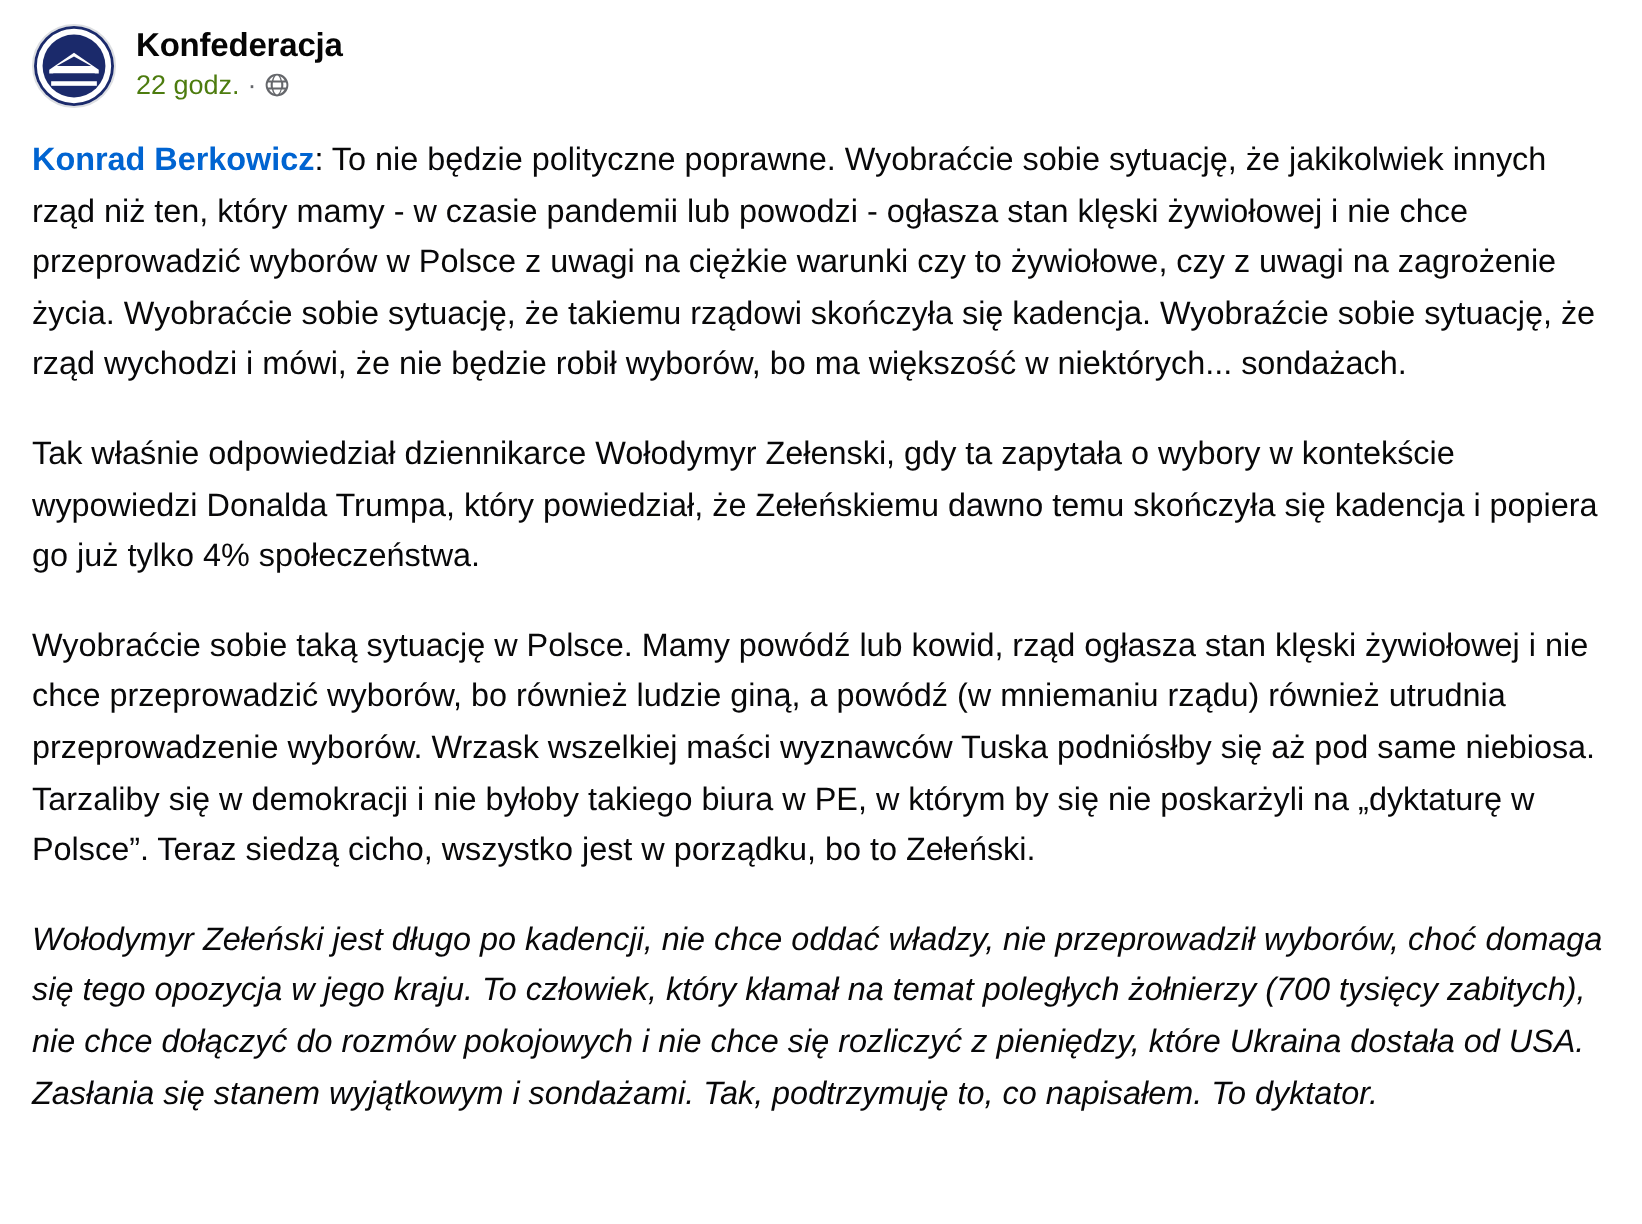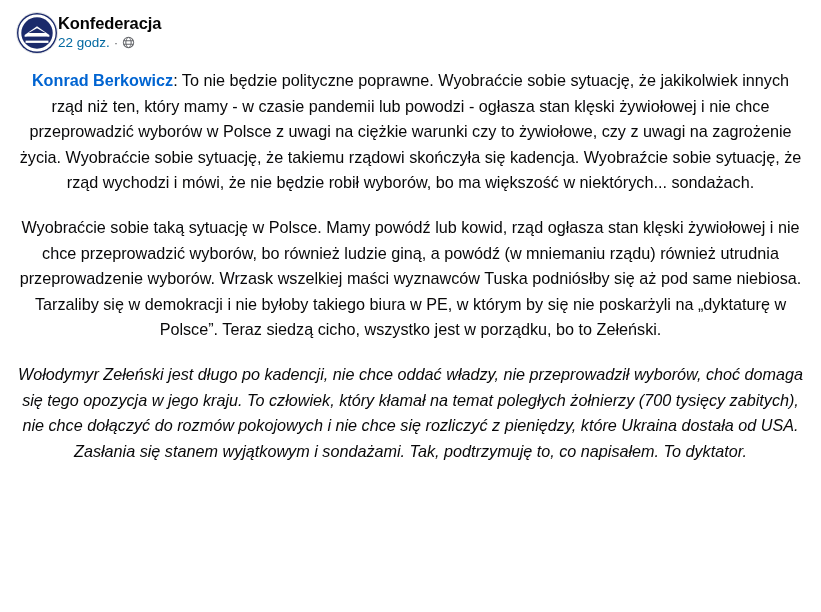--- a/index.html
+++ b/index.html
@@ -16,20 +16,21 @@
   }
   .post {
     width: 821px;
     box-sizing: border-box;
     padding: 12px 16px 0 16px;
     background: #ffffff;
   }
   .post-header {
     display: flex;
     align-items: flex-start;
+    gap: 10px;
     margin-bottom: 14px;
   }
   .avatar {
     width: 42px;
     height: 42px;
     border-radius: 50%;
     background: #ffffff;
     border: 1px solid #dddfe2;
     box-sizing: border-box;
     display: flex;
@@ -53,21 +54,21 @@
     letter-spacing: -0.1px;
   }
   .meta-row {
     display: flex;
     align-items: center;
     gap: 4px;
     margin-top: 1px;
   }
   .timestamp {
     font-size: 13.5px;
-    color: #0369a1;
+    color: #4d7c0f;
     line-height: 17px;
   }
   .dot-sep {
     font-size: 13.5px;
     color: #65676b;
     line-height: 17px;
   }
   .globe-icon {
     display: inline-flex;
     align-items: center;
@@ -78,21 +79,20 @@
   }
   .globe-icon svg { display: block; }
 
   .post-body {
     font-size: 16.2px;
     line-height: 25.6px;
     color: #080809;
   }
   .post-body p {
     margin: 0 0 19px 0;
-    text-align: center;
   }
   .post-body p:last-child {
     margin-bottom: 0;
     font-style: italic;
   }
   .author-link {
     color: #0064d1;
     font-weight: bold;
   }
 </style>
@@ -121,17 +121,18 @@
           <svg width="13" height="13" viewBox="0 0 16 16" fill="currentColor" aria-hidden="true">
             <path d="M8 1a7 7 0 100 14A7 7 0 008 1zm0 1.2c.9 0 1.8 1.2 2.2 3H5.8c.4-1.8 1.3-3 2.2-3zM5.5 6.4h5c.1.5.1 1 .1 1.6s0 1.1-.1 1.6h-5A10 10 0 015.4 8c0-.6 0-1.1.1-1.6zm-1.3 0a11 11 0 000 3.2H2.5A5.8 5.8 0 012.2 8c0-.6.1-1.1.3-1.6h1.7zm7.6 0h1.7c.2.5.3 1 .3 1.6s-.1 1.1-.3 1.6h-1.7a11 11 0 000-3.2zM3.1 5.2A5.9 5.9 0 016 2.6c-.5.7-.9 1.6-1.1 2.6H3.1zm7.9 0c-.2-1-.6-1.9-1.1-2.6a5.9 5.9 0 012.9 2.6H11zM5.8 10.8h4.4c-.4 1.8-1.3 3-2.2 3s-1.8-1.2-2.2-3zm-2.7 0h1.8c.2 1 .6 1.9 1.1 2.6a5.9 5.9 0 01-2.9-2.6zm7.8 0h1.8a5.9 5.9 0 01-2.9 2.6c.5-.7.9-1.6 1.1-2.6z"></path>
           </svg>
         </span>
       </div>
     </div>
   </div>
 
   <div class="post-body">
     <p><span class="author-link">Konrad Berkowicz</span><span>: To nie będzie polityczne poprawne. Wyobraćcie sobie sytuację, że jakikolwiek innych rząd niż ten, który mamy - w czasie pandemii lub powodzi - ogłasza stan klęski żywiołowej i nie chce przeprowadzić wyborów w Polsce z uwagi na ciężkie warunki czy to żywiołowe, czy z uwagi na zagrożenie życia. Wyobraćcie sobie sytuację, że takiemu rządowi skończyła się kadencja. Wyobraźcie sobie sytuację, że rząd wychodzi i mówi, że nie będzie robił wyborów, bo ma większość w niektórych... sondażach.</span></p>
+    <p>Tak właśnie odpowiedział dziennikarce Wołodymyr Zełenski, gdy ta zapytała o wybory w kontekście wypowiedzi Donalda Trumpa, który powiedział, że Zełeńskiemu dawno temu skończyła się kadencja i popiera go już tylko 4% społeczeństwa.</p>
     <p>Wyobraćcie sobie taką sytuację w Polsce. Mamy powódź lub kowid, rząd ogłasza stan klęski żywiołowej i nie chce przeprowadzić wyborów, bo również ludzie giną, a powódź (w mniemaniu rządu) również utrudnia przeprowadzenie wyborów. Wrzask wszelkiej maści wyznawców Tuska podniósłby się aż pod same niebiosa. Tarzaliby się w demokracji i nie byłoby takiego biura w PE, w którym by się nie poskarżyli na „dyktaturę w Polsce”. Teraz siedzą cicho, wszystko jest w porządku, bo to Zełeński.</p>
     <p>Wołodymyr Zełeński jest długo po kadencji, nie chce oddać władzy, nie przeprowadził wyborów, choć domaga się tego opozycja w jego kraju. To człowiek, który kłamał na temat poległych żołnierzy (700 tysięcy zabitych), nie chce dołączyć do rozmów pokojowych i nie chce się rozliczyć z pieniędzy, które Ukraina dostała od USA. Zasłania się stanem wyjątkowym i sondażami. Tak, podtrzymuję to, co napisałem. To dyktator.</p>
   </div>
 
 </div>
 
 </body></html>

